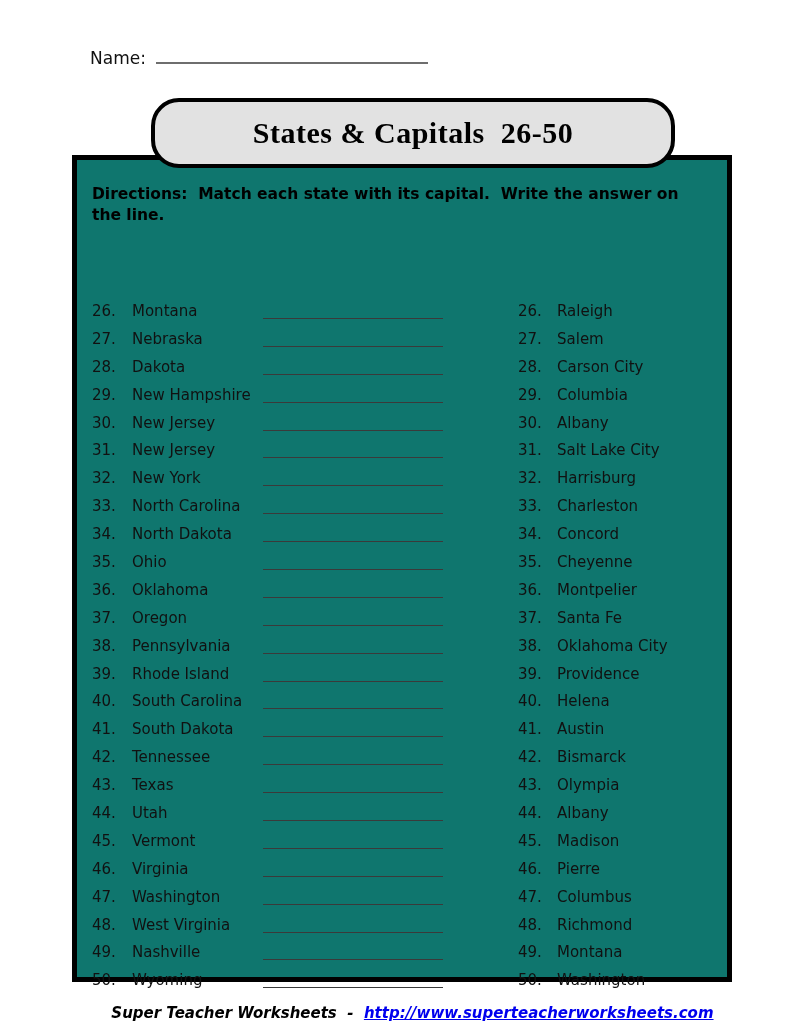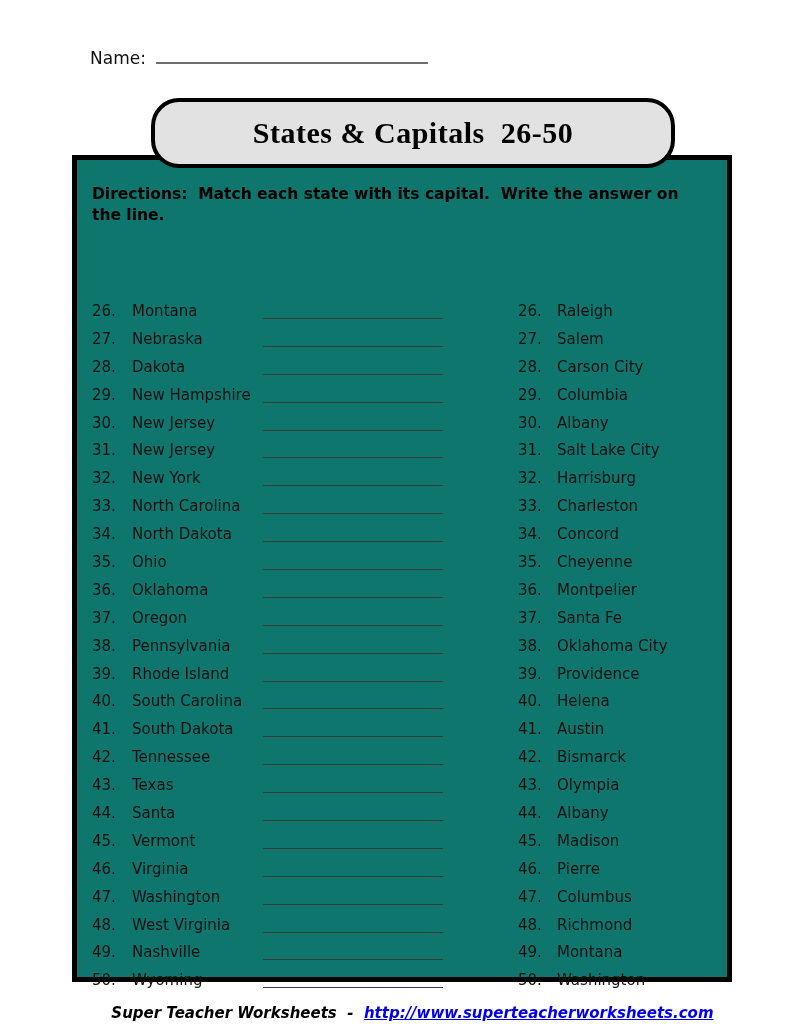--- a/index.html
+++ b/index.html
@@ -299,21 +299,21 @@
     <span class="cell-num">43.</span>
     <span class="cell-state">Texas</span>
     <span class="answer-line"></span>
     <span class="cell-gap"></span>
     <span class="cell-num-r">43.</span>
     <span class="cell-capital">Olympia</span>
   </div>
 
   <div class="row">
     <span class="cell-num">44.</span>
-    <span class="cell-state">Santa</span>
+    <span class="cell-state">Utah</span>
     <span class="answer-line"></span>
     <span class="cell-gap"></span>
     <span class="cell-num-r">44.</span>
     <span class="cell-capital">Albany</span>
   </div>
 
   <div class="row">
     <span class="cell-num">45.</span>
     <span class="cell-state">Vermont</span>
     <span class="answer-line"></span>

